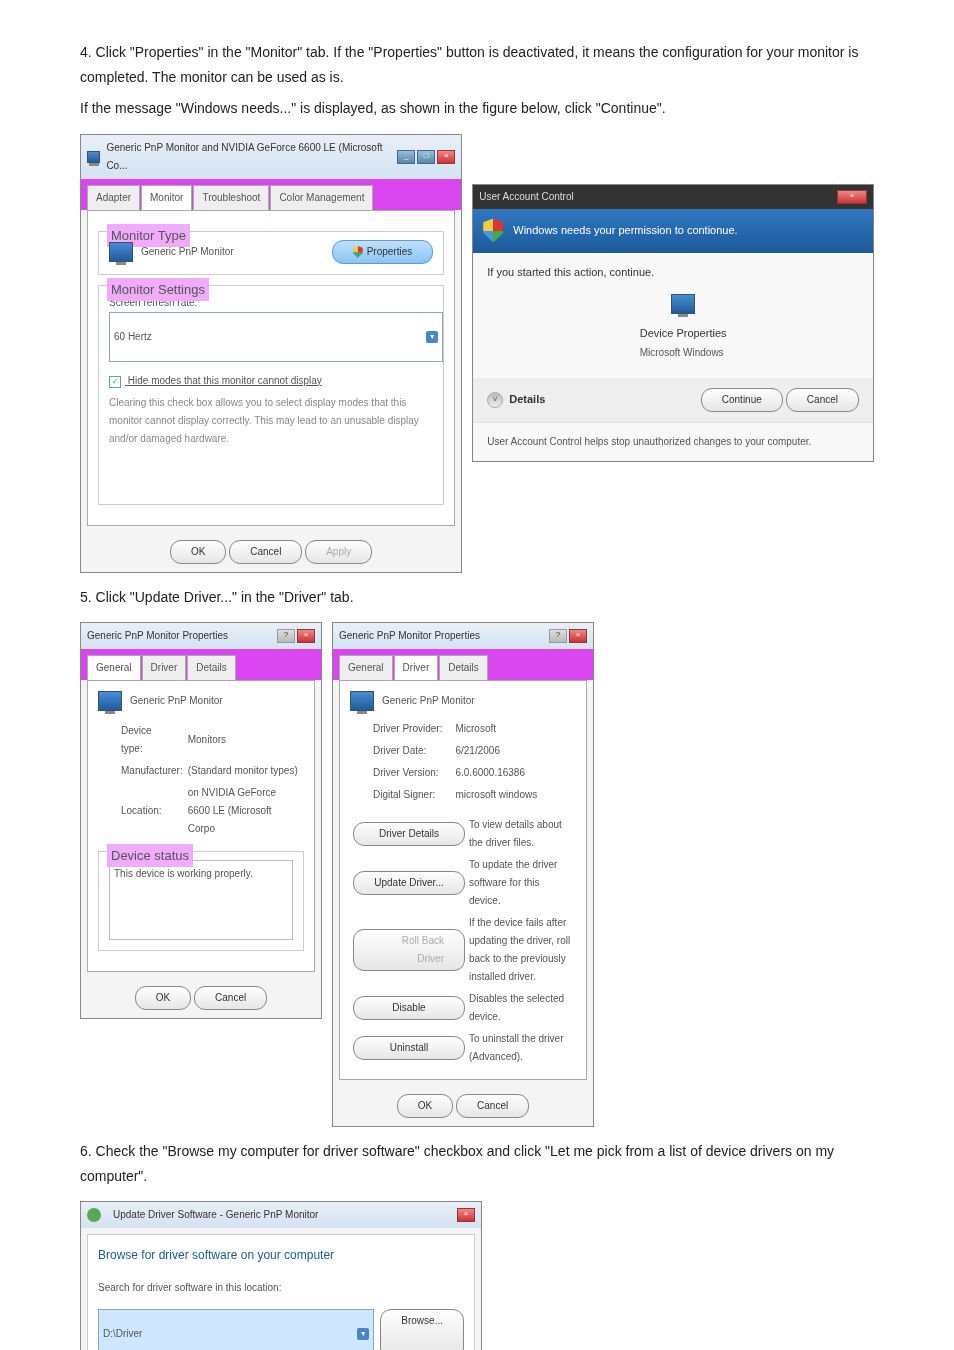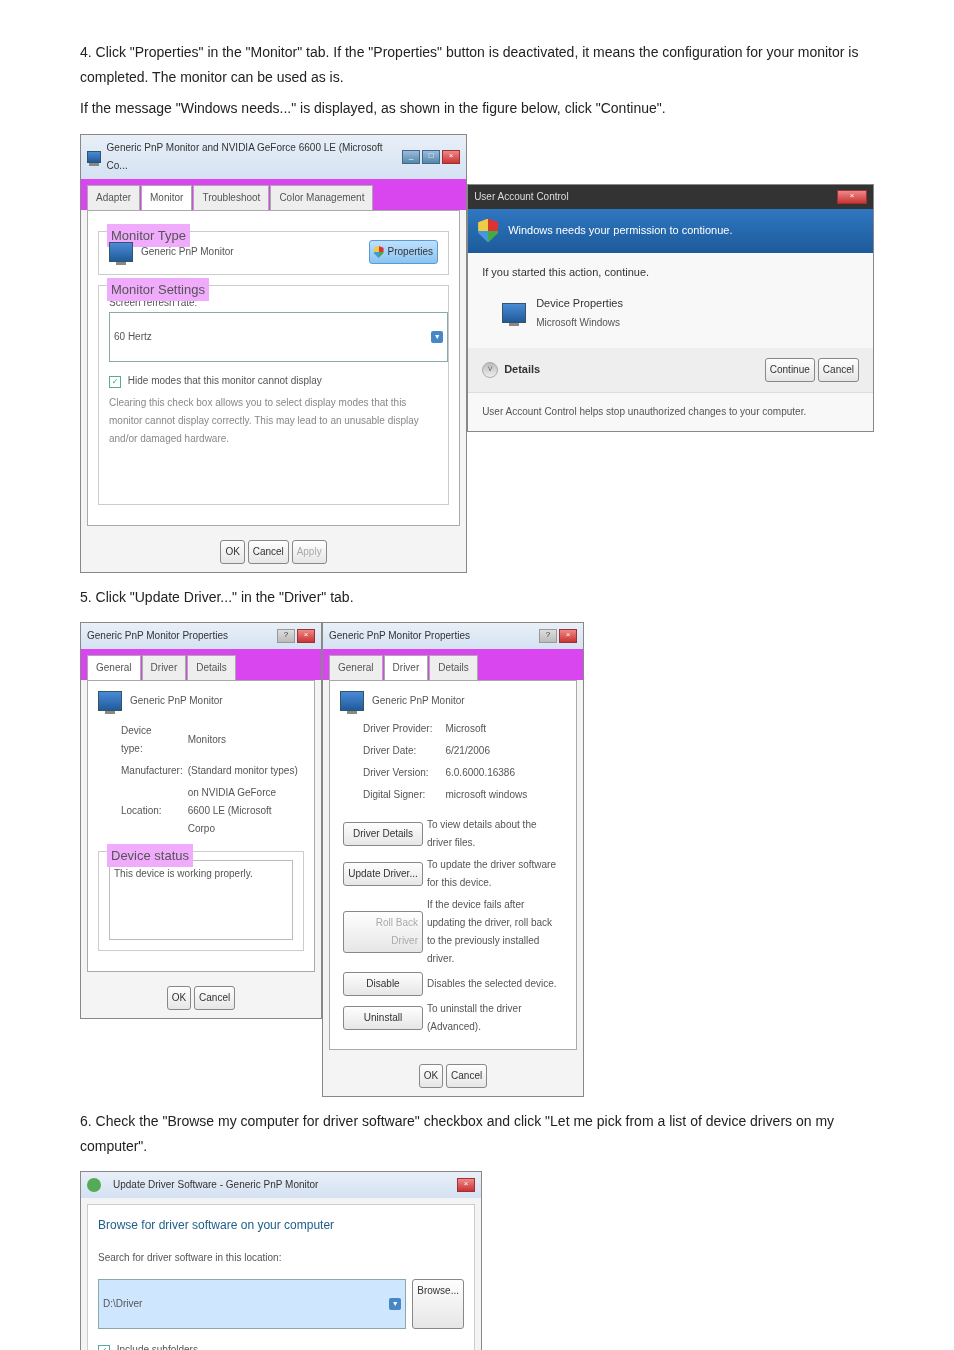--- a/index.html
+++ b/index.html
@@ -7,21 +7,21 @@
     padding: 40px 80px;
     font-family: Arial, Helvetica, sans-serif;
     font-size: 14px;
     color: #222;
     line-height: 1.8;
     background: #fff;
     width: 954px;
     box-sizing: border-box;
   }
   p { margin: 0 0 6px; }
-  .row { display: flex; margin: 12px 0; align-items: flex-start; }
+  .row { display: flex; gap: 10px; margin: 12px 0; align-items: flex-start; }
   .dialog {
     border: 1px solid #888;
     background: #f4f4f4;
     font-size: 10px;
     color: #555;
   }
   .titlebar {
     background: linear-gradient(#e9eff7, #d4e2f3);
     padding: 4px 6px;
     display: flex;
@@ -78,26 +78,26 @@
   .group-label {
     position: absolute;
     top: -8px; left: 8px;
     background: #f0abfc;
     padding: 0 4px;
     font-size: 13px;
     color: #555;
   }
   .btn {
     display: inline-block;
-    padding: 2px 4px;
+    padding: 2px 20px;
     border: 1px solid #888;
     background: linear-gradient(#fefefe,#e6e6e6);
     font-size: 10px;
     color: #333;
-    border-radius: 3px;
+    border-radius: 11px;
   }
   .btn.blue {
     background: linear-gradient(#bde0ff,#8bc4f0);
     border-color:#5a9bd4;
   }
   .monitor-icon {
     width: 22px; height: 18px;
     border: 1px solid #356;
     background: linear-gradient(#4a8bd6,#215a9a);
     display: inline-block;
@@ -194,21 +194,21 @@
           <span style="margin-left:auto;"><span class="btn blue"><span class="shield" style="width:10px;height:12px;display:inline-block;vertical-align:middle;margin-right:4px;"></span><span>Properties</span></span></span>
         </div>
       </div>
       <div class="group">
         <span class="group-label">Monitor Settings</span>
         <div class="small">Screen refresh rate:</div>
         <div class="select" style="width:100%;">
           <span>60 Hertz</span>
             <span class="arrow">▼</span>
         </div>
-        <div style="margin-top:10px;">
+        <div style="margin-top:10px;text-decoration:underline;">
           <span class="checkbox">✓</span>
           <span class="small">Hide modes that this monitor cannot display</span>
         </div>
         <div class="small" style="margin-top:4px;color:#888;">Clearing this check box allows you to select display modes that this monitor cannot display correctly. This may lead to an unusable display and/or damaged hardware.</div>
         <div style="height:46px;"></div>
       </div>
     </div>
     <div class="footer-btns">
       <span class="btn">OK</span>
       <span class="btn">Cancel</span>
@@ -222,21 +222,21 @@
       <span class="winbtns">
         <span class="winbtn" style="width:28px;">×</span>
       </span>
     </div>
     <div class="header">
       <span class="shield"></span>
       <span>Windows needs your permission to contionue.</span>
     </div>
     <div class="body">
       <div>If you started this action, continue.</div>
-      <div style="display:flex;gap:10px;align-items:center;margin:12px 0 6px;padding-left:20px;">
+      <div style="display:flex;gap:10px;align-items:center;margin:12px 0 6px;padding-left:20px;flex-direction:column;">
         <span class="monitor-icon"></span>
         <div>
           <div>Device Properties</div>
           <div class="small">Microsoft Windows</div>
         </div>
       </div>
     </div>
     <div class="footer">
       <span style="display:flex;align-items:center;gap:6px;">
         <span class="v-sep">˅</span>

